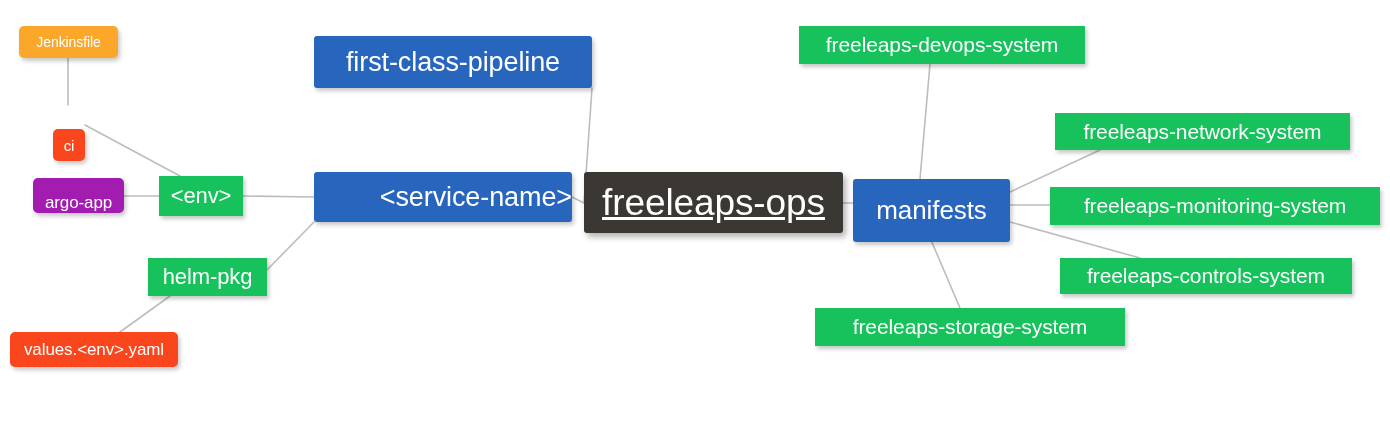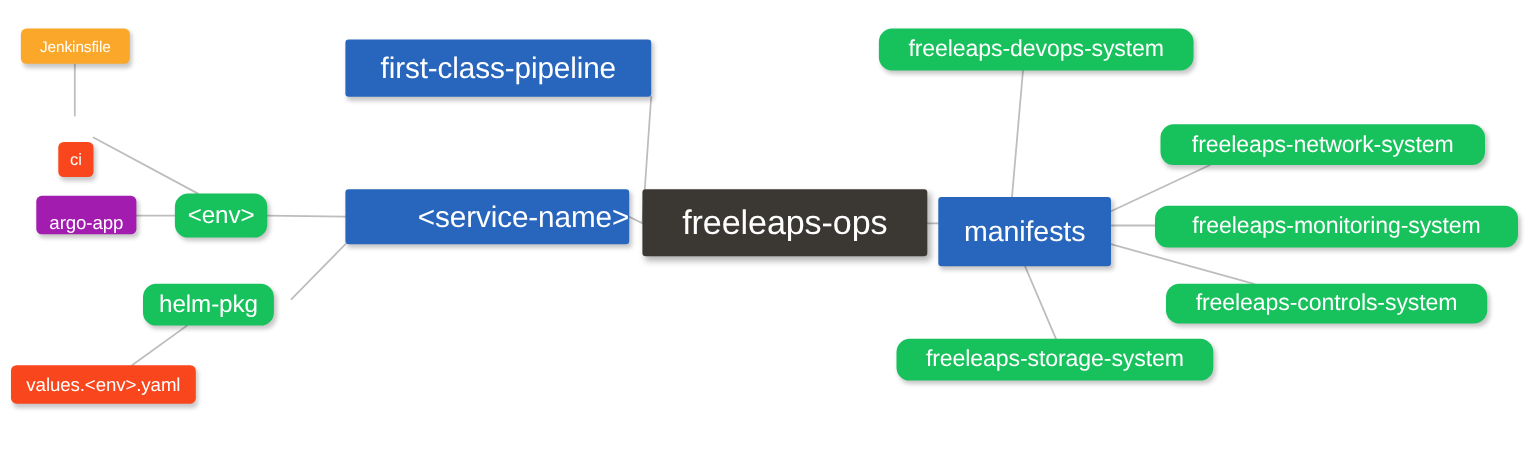--- a/index.html
+++ b/index.html
@@ -26,21 +26,21 @@
     height: 421px;
     pointer-events: none;
   }
   .node {
     position: absolute;
     box-sizing: border-box;
     display: flex;
     align-items: center;
     justify-content: center;
     color: #ffffff;
-    border-radius: 12px;
+    border-radius: 0;
     white-space: nowrap;
     letter-spacing: -0.1px;
     box-shadow: 2px 3px 4px rgba(0,0,0,0.22);
     user-select: none;
   }
   .node.root {
     border-radius: 3px;
     box-shadow: 3px 4px 6px rgba(0,0,0,0.3);
   }
   .node.lvl1 { border-radius: 3px; }
@@ -60,36 +60,36 @@
       <line x1="159" y1="196" x2="124" y2="196" stroke="#bdbdbd" stroke-width="1.6" stroke-linecap="round"></line>
       <line x1="68" y1="105" x2="68" y2="58" stroke="#bdbdbd" stroke-width="1.6" stroke-linecap="round"></line>
       <line x1="170" y1="296" x2="120" y2="332" stroke="#bdbdbd" stroke-width="1.6" stroke-linecap="round"></line>
       <line x1="920" y1="179" x2="930" y2="64" stroke="#bdbdbd" stroke-width="1.6" stroke-linecap="round"></line>
       <line x1="1010" y1="192" x2="1100" y2="150" stroke="#bdbdbd" stroke-width="1.6" stroke-linecap="round"></line>
       <line x1="1010" y1="205" x2="1050" y2="205" stroke="#bdbdbd" stroke-width="1.6" stroke-linecap="round"></line>
       <line x1="1010" y1="222" x2="1140" y2="258" stroke="#bdbdbd" stroke-width="1.6" stroke-linecap="round"></line>
       <line x1="925" y1="226" x2="960" y2="308" stroke="#bdbdbd" stroke-width="1.6" stroke-linecap="round"></line>
     </svg>
   <div id="nodes">
-      <div class="node root" style="left: 584px; top: 172px; width: 259px; height: 61px; background: rgb(59, 55, 51); font-size: 31px;">
+      <div class="node root" style="left: 584px; top: 172px; width: 259px; height: 61px; background: rgb(59, 55, 51); font-size: 37px; text-decoration: underline;">
         <span>freeleaps-ops</span>
       </div>
       <div class="node lvl1" style="left: 314px; top: 36px; width: 278px; height: 52px; background: rgb(40, 102, 189); font-size: 27px;">
         <span>first-class-pipeline</span>
       </div>
       <div class="node lvl1" style="left: 314px; top: 172px; width: 258px; height: 50px; background: rgb(40, 102, 189); font-size: 27px; justify-content: flex-end;">
         <span>&lt;service-name&gt;</span>
       </div>
       <div class="node lvl1" style="left: 853px; top: 179px; width: 157px; height: 63px; background: rgb(40, 102, 189); font-size: 26px;">
         <span>manifests</span>
       </div>
       <div class="node lvl2" style="left: 159px; top: 176px; width: 84px; height: 40px; background: rgb(23, 193, 92); font-size: 22px;">
         <span>&lt;env&gt;</span>
       </div>
-      <div class="node lvl2" style="left: 130px; top: 258px; width: 119px; height: 38px; background: rgb(23, 193, 92); font-size: 22px;">
+      <div class="node lvl2" style="left: 148px; top: 258px; width: 119px; height: 38px; background: rgb(23, 193, 92); font-size: 22px;">
         <span>helm-pkg</span>
       </div>
       <div class="node lvl3" style="left: 53px; top: 105px; width: 32px; height: 32px; background: rgb(249, 70, 28); font-size: 15px; margin-top: 24px;">
         <span>ci</span>
       </div>
       <div class="node lvl3" style="left: 19px; top: 26px; width: 99px; height: 32px; background: rgb(251, 167, 42); font-size: 14px;">
         <span>Jenkinsfile</span>
       </div>
       <div class="node lvl3" style="left: 33px; top: 178px; width: 91px; height: 35px; background: #a21caf; font-size: 17px; align-items: flex-end;">
         <span>argo-app</span>
@@ -102,17 +102,17 @@
       </div>
       <div class="node lvl2" style="left: 1055px; top: 113px; width: 295px; height: 37px; background: rgb(23, 193, 92); font-size: 21px;">
         <span>freeleaps-network-system</span>
       </div>
       <div class="node lvl2" style="left: 1050px; top: 187px; width: 330px; height: 38px; background: rgb(23, 193, 92); font-size: 21px;">
         <span>freeleaps-monitoring-system</span>
       </div>
       <div class="node lvl2" style="left: 1060px; top: 258px; width: 292px; height: 36px; background: rgb(23, 193, 92); font-size: 21px; text-align: center;">
         <span>freeleaps-controls-system</span>
       </div>
-      <div class="node lvl2" style="left: 815px; top: 308px; width: 288px; height: 38px; background: rgb(23, 193, 92); font-size: 21px;">
+      <div class="node lvl2" style="left: 815px; top: 308px; width: 310px; height: 38px; background: rgb(23, 193, 92); font-size: 21px;">
         <span>freeleaps-storage-system</span>
       </div>
     </div>
 </div>
 
 </body></html>

